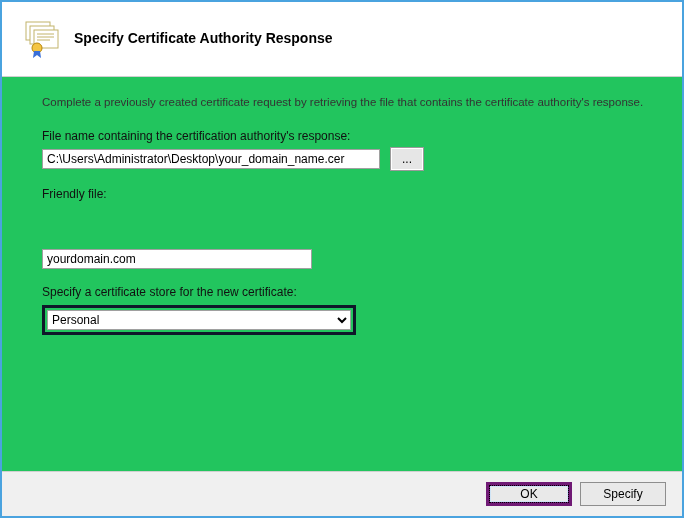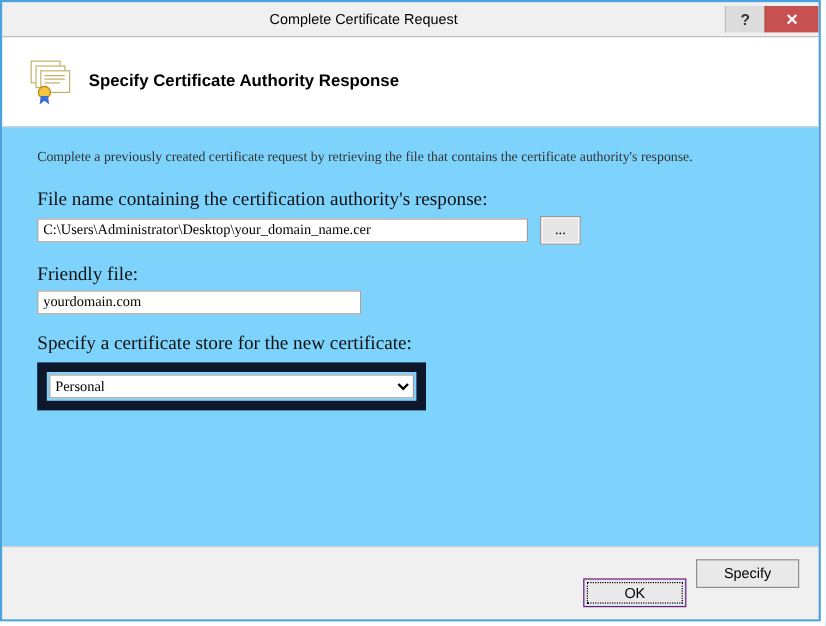--- a/index.html
+++ b/index.html
@@ -69,68 +69,67 @@
     color: #000;
   }
   .cert-icon {
     width: 40px;
     height: 40px;
     position: relative;
     flex-shrink: 0;
   }
   .content {
     flex: 1;
-    padding: 18px 22px 8px 29px;
-    background: #7dd3fc;
+    padding: 18px 22px 8px 40px;
+    background: #22c55e;
     overflow: hidden;
-    font-family: Liberation Serif, serif;
   }
   .desc {
     font-size: 11.5px;
     color: #333;
     line-height: 1.35;
     margin-bottom: 18px;
     max-width: 620px;
   }
   .field-label {
-    font-size: 16px;
+    font-size: 12px;
     color: #111;
     margin-bottom: 4px;
   }
   .row {
     display: flex;
     align-items: center;
     gap: 10px;
     margin-bottom: 14px;
   }
   input[type="text"] {
     height: 20px;
     font-size: 12px;
     padding: 0 4px;
     border: 1px solid #a0a0a0;
     background: #fff;
     box-sizing: border-box;
     font-family: inherit;
   }
-  .file-input { width: 409px; }
-  .friendly-input { width: 270px; }
+  .file-input { width: 338px; }
+  .friendly-input { width: 270px; margin-top: 44px; }
   .browse-btn {
     width: 32px;
     height: 22px;
     border: 1px solid #9a9a9a;
     background: #e6e6e6;
     font-size: 12px;
     display:flex;
     align-items:center;
     justify-content:center;
     cursor: pointer;
     box-shadow: inset 0 0 0 1px #fff;
   }
   .select-wrap {
-    border: 8px solid #0f172a;
+    border: 3px solid #0f172a;
     padding: 2px;
     display: inline-block;
     width: 304px;
     margin-top: 2px;
   }
   select {
     width: 100%;
     height: 20px;
     font-size: 12px;
     border: 1px solid #a0a0a0;
@@ -151,36 +150,30 @@
     height: 24px;
     font-size: 12px;
     border: 1px solid #8e8e8e;
     background: #e9e9e9;
     cursor: pointer;
     font-family: inherit;
   }
   .dlg-btn.default {
     outline: 1px dotted #000;
     outline-offset: -4px;
-    border: 1px solid #701a75;
+    border: 4px solid #701a75;
     box-shadow: 0 0 0 1px #cfe4f6 inset;
-    margin-top: 16px;
   }
   .spacer { margin-bottom: 16px; }
 </style>
 </head>
 <body>
 
 <div class="outer">
 
-  <div class="titlebar">
-    <div class="title">Complete Certificate Request</div>
-    <div class="win-btn win-help">?</div>
-    <div class="win-btn win-close">✕</div>
-  </div>
 
   <div class="header-area">
     <div class="cert-icon">
       <svg viewBox="0 0 40 40" width="40" height="40">
         <rect x="6" y="4" width="24" height="18" fill="#fff" stroke="#c2b36b" stroke-width="1"></rect>
         <rect x="10" y="8" width="24" height="18" fill="#fff" stroke="#c2b36b" stroke-width="1"></rect>
         <rect x="14" y="12" width="24" height="18" fill="#fff" stroke="#c2b36b" stroke-width="1"></rect>
         <line x1="17" y1="16" x2="34" y2="16" stroke="#c2b36b" stroke-width="1"></line>
         <line x1="17" y1="19" x2="34" y2="19" stroke="#c2b36b" stroke-width="1"></line>
         <line x1="17" y1="22" x2="30" y2="22" stroke="#c2b36b" stroke-width="1"></line>

